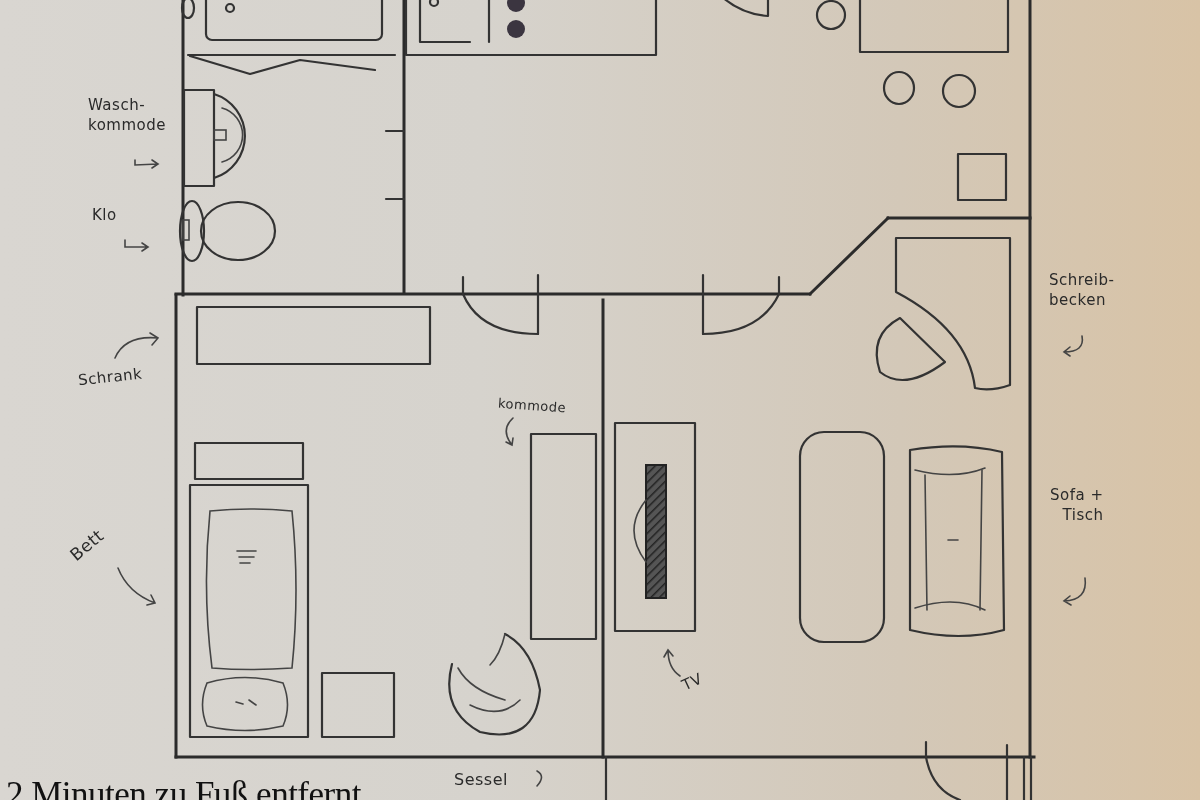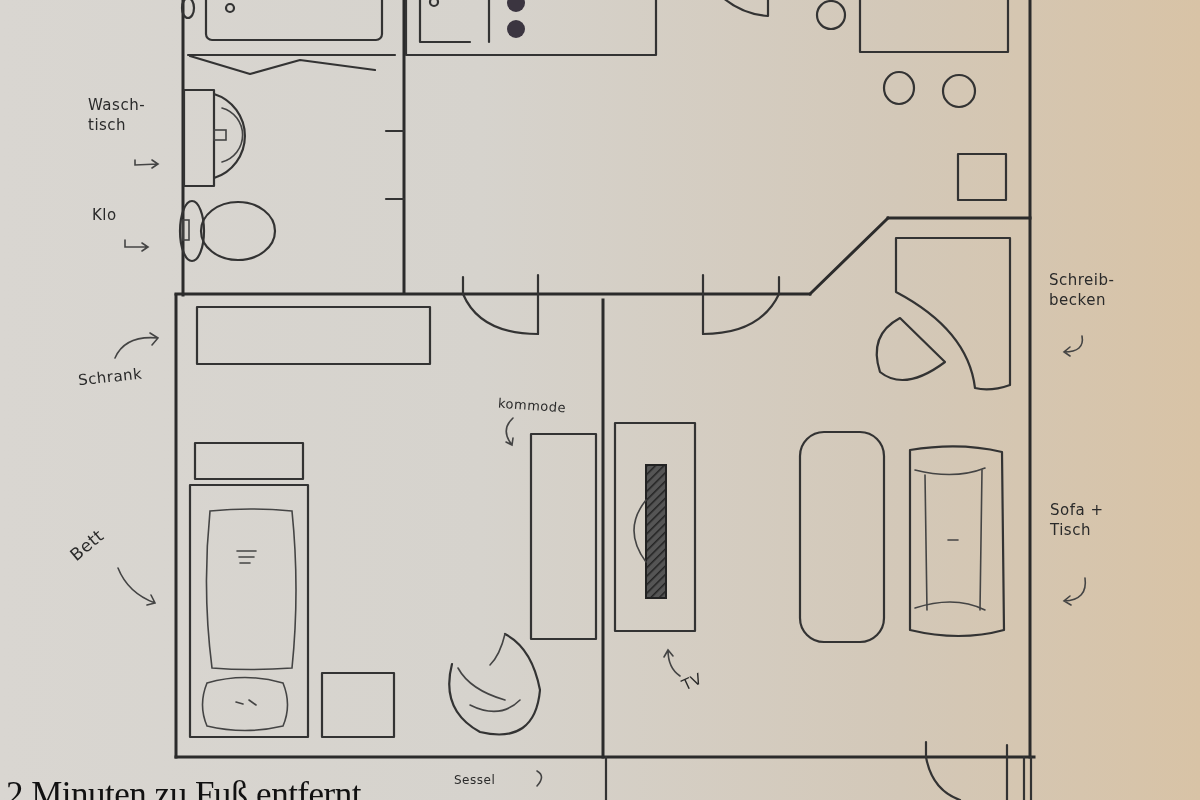--- a/index.html
+++ b/index.html
@@ -166,25 +166,25 @@
     <path class="thin" d="M118,568 Q128,593 155,603 M147,605 L155,603 L151,595"></path>
     <path class="thin" d="M513,418 Q500,430 512,445 M506,442 L512,445 L513,438"></path>
     <path class="thin" d="M680,676 Q668,668 668,650 M664,657 L668,650 L673,656"></path>
     <path class="thin" d="M1082,336 Q1085,352 1064,352 M1070,347 L1064,352 L1070,356"></path>
     <path class="thin" d="M1085,578 Q1088,600 1064,601 M1070,596 L1064,601 L1071,605"></path>
     <path class="thin" d="M537,771 Q546,776 537,786"></path>
   </g>
 </svg>
 
 <div class="label" style="left:88px; top:95px;">Wasch-
-tisch</div>
+kommode</div>
 <div class="label" style="left:92px; top:205px;">Klo</div>
 <div class="label" style="left:78px; top:367px; transform:rotate(-6deg);">Schrank</div>
 <div class="label" style="left:68px; top:535px; transform:rotate(-40deg); font-size:17px;">Bett</div>
 <div class="label" style="left:498px; top:396px; font-size:13px; transform:rotate(4deg);">kommode</div>
 <div class="label" style="left:682px; top:672px; transform:rotate(-25deg);">TV</div>
 <div class="label" style="left:1049px; top:270px;">Schreib-
 becken</div>
-<div class="label" style="left:1050px; top:500px;">Sofa +
+<div class="label" style="left:1050px; top:485px;text-align:right;">Sofa +
 Tisch</div>
-<div class="label" style="left:454px; top:770px; font-size:12px;">Sessel</div>
+<div class="label" style="left:454px; top:770px; font-size:16px;">Sessel</div>
 
 <div class="caption">2 Minuten zu Fuß entfernt</div>
 
 </body></html>

